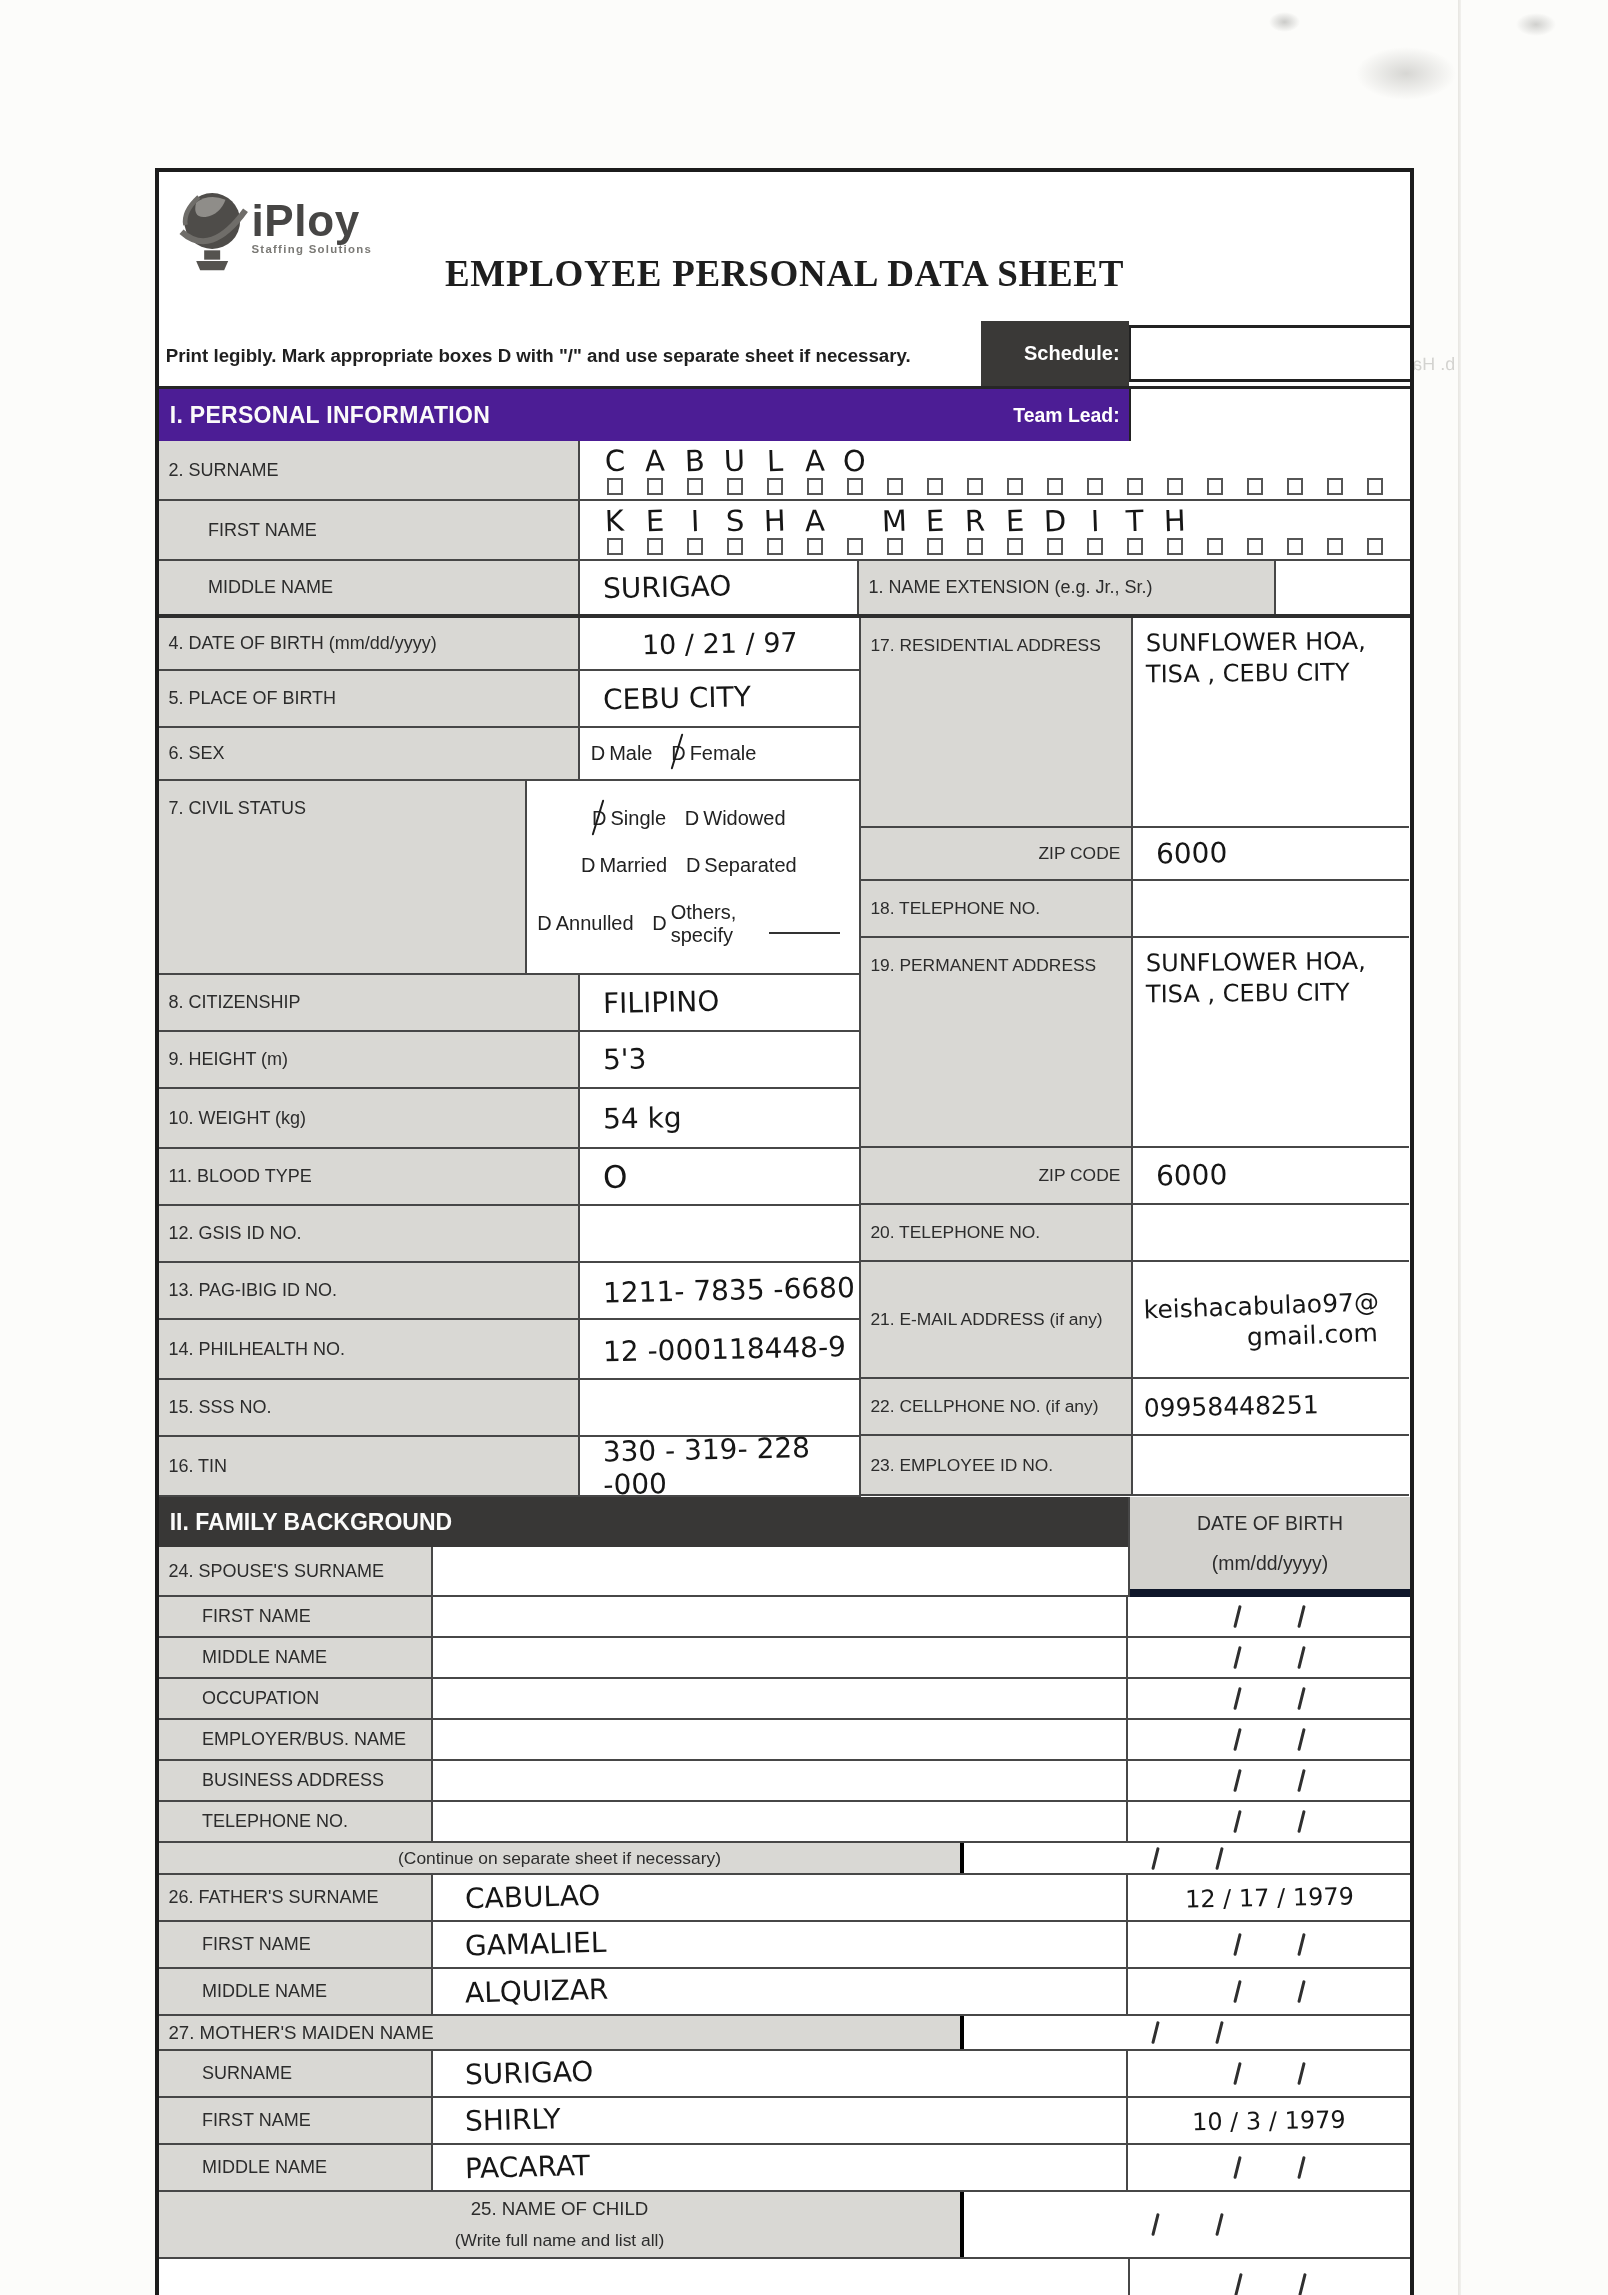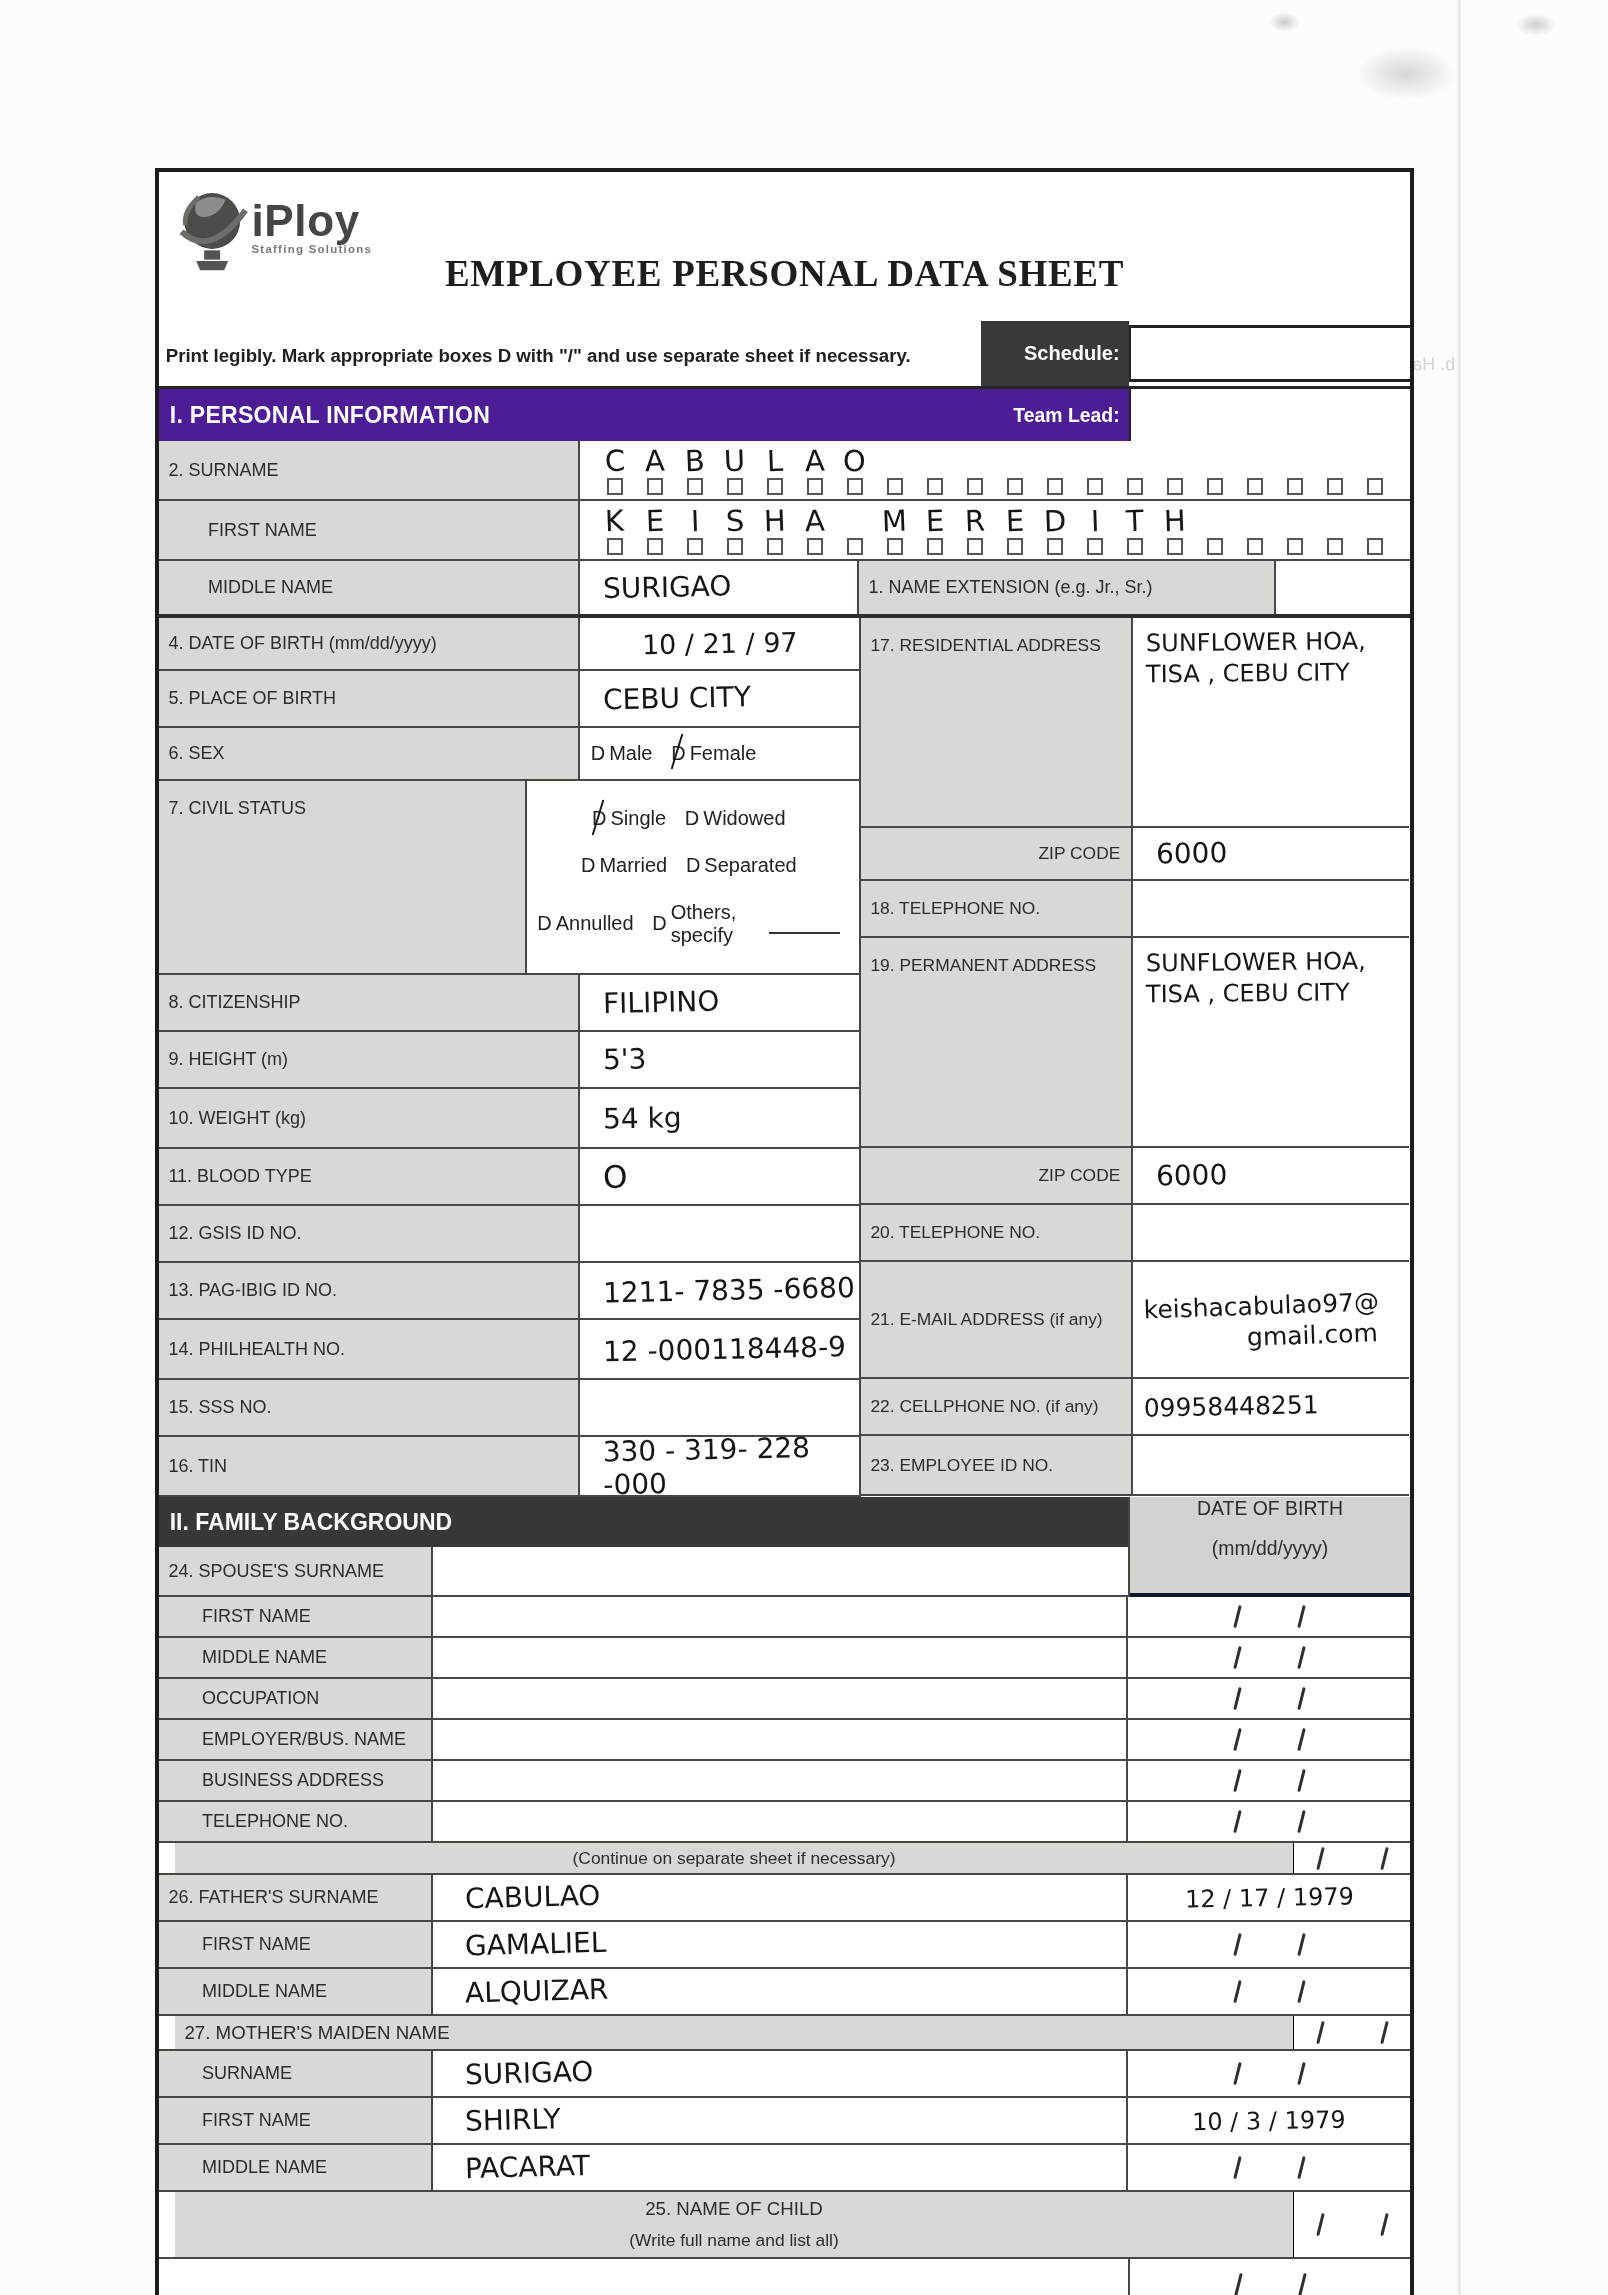--- a/index.html
+++ b/index.html
@@ -103,33 +103,33 @@
   .civil { flex-direction:column; justify-content:space-around; padding:14.7px 0 14.7px 10.7px; align-items:flex-start; }
   .cline { display:flex; }
   .specline { display:inline-block; width:100px; border-bottom:2px solid #333; margin-left:4px; height:20px; }
 
   
   .fam-top { display:flex; }
   .fam-left { width:971px; border-right:2px solid #474747; }
   .band2 { height:50px; background:#383736; display:flex; align-items:center; padding-left:10.7px;
            font-size:23px; font-weight:bold; color:#fbfbfa; }
   .srow { display:flex; height:50px; border-bottom:2px solid #474747; }
-  .dob-head { flex:1; height:100px; background:#d3d2ce; border-bottom:4px solid #0f172a;
-              display:flex; flex-direction:column; align-items:center; gap:17px;
+  .dob-head { flex:1; height:100px; background:#d3d2ce; border-bottom:8px solid #0f172a;
+              display:flex; flex-direction:column; align-items:center; justify-content:center; gap:17px;
               font-size:19.4px; color:#2c2c2c; }
   .frow { display:flex; border-bottom:2px solid #474747; }
   .f62{height:41px}.f70{height:47px}.f48{height:32px}.f52{height:35px}.f100{height:67px}.f80{height:53px}
   .flab { width:274px; background:#d9d8d4; border-right:2px solid #474747; display:flex; align-items:center;
           padding-left:9.4px; font-size:18px; color:#2c2c2c; }
   .fsub { padding-left:43px; }
   .fval { width:695px; border-right:2px solid #474747; display:flex; align-items:center; }
   .fval .hand { font-size:28px; padding-left:32px; transform:rotate(-1.5deg); }
   .fdate { flex:1; display:flex; align-items:center; justify-content:center; }
   .fdate .hdate { font-size:24px; transform:rotate(-1deg); }
-  .fullgray { width:1119px; background:#d9d8d4; border-right:1px solid #000000; display:flex; align-items:center;margin-left:16px; }
+  .fullgray { width:805px; background:#d9d8d4; border-right:4px solid #000000; display:flex; align-items:center; }
   .center { justify-content:center; font-size:17.4px; color:#2c2c2c; }
   .mhead { padding-left:9.4px; font-size:18.7px; color:#2c2c2c; }
   .childband { flex-direction:column; justify-content:center; gap:9.4px; font-size:18.7px; color:#2c2c2c; }
   .childband .sm { font-size:17.4px; }
   .childrow { width:971px; border-right:2px solid #474747; background:#fff; }
 
   
   .ds { display:flex; gap:61px; align-items:center; }
   .ds i { display:block; width:2.7px; height:23px; background:#2f2f2f; transform:rotate(14deg); border-radius:1.3px; }
 </style>

